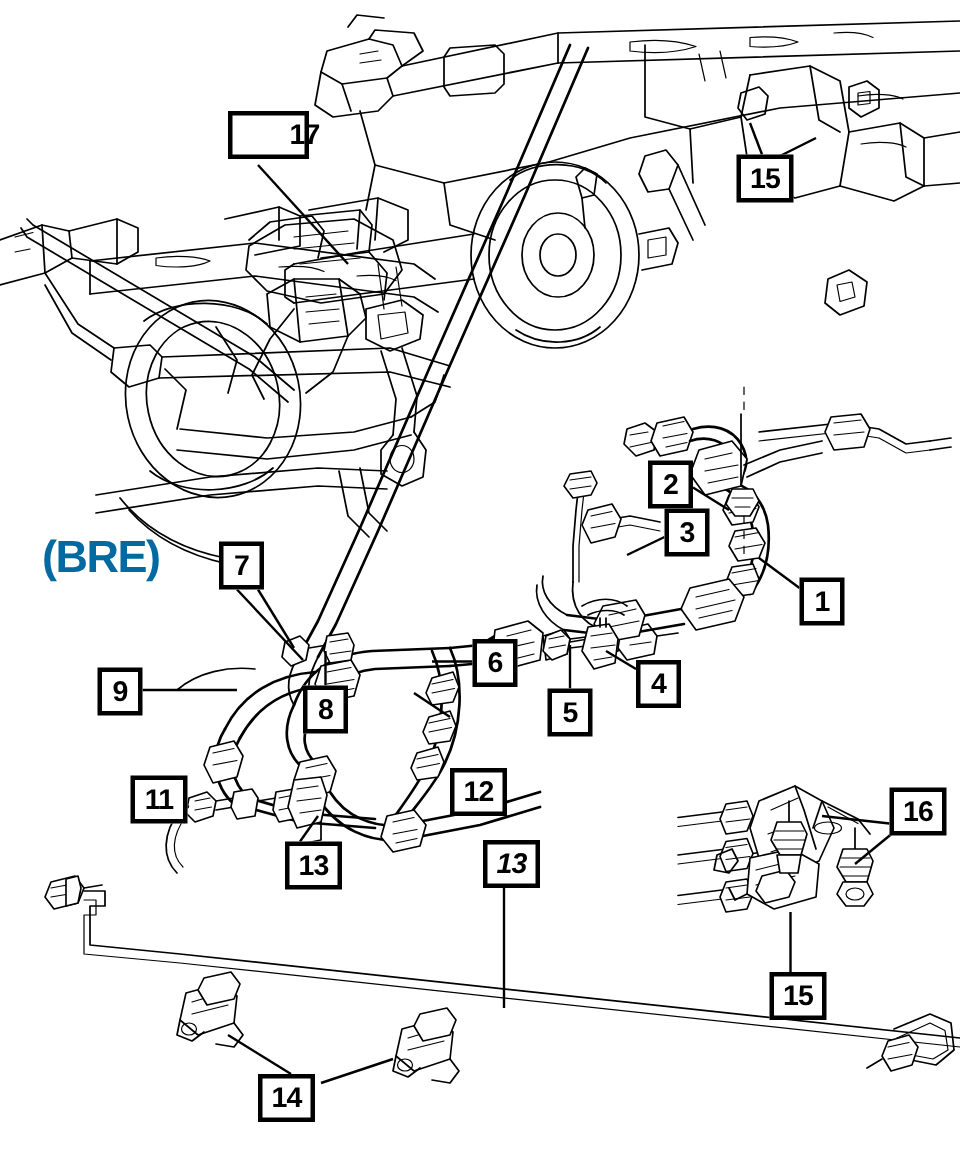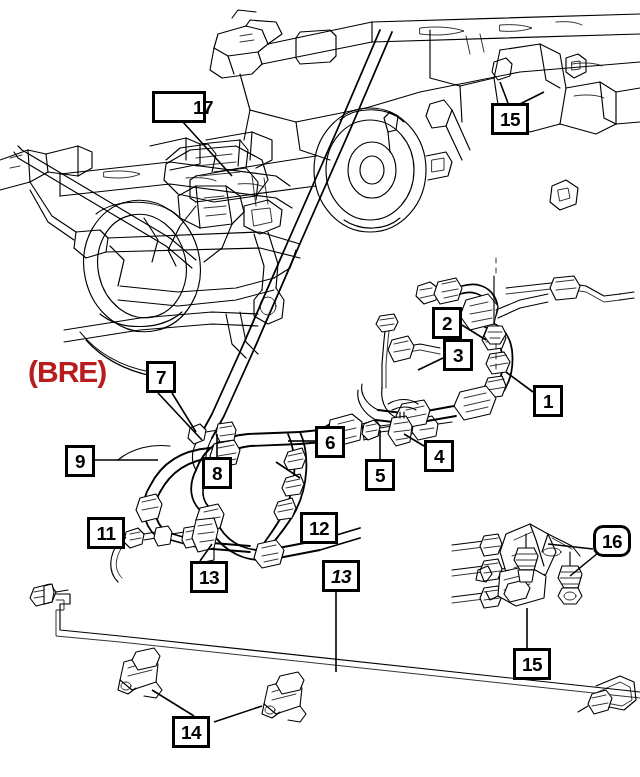--- a/index.html
+++ b/index.html
@@ -40,21 +40,21 @@
     justify-content: center;
     letter-spacing: -0.5px;
   }
   .callout.w1 { width: 30px; height: 32px; }
   .callout.w2 { width: 38px; height: 32px; }
   .grouplabel {
     position: absolute;
     font-family: "Liberation Sans", sans-serif;
     font-weight: bold;
     font-size: 30px;
-    color: #b91c1c;
+    color: #0369a1;
     letter-spacing: -1px;
     white-space: nowrap;
   }
 </style>
 </head>
 <body>
 
 <div id="diagram-root">
 
   <svg id="art-layer" viewBox="0 0 640 777" xmlns="http://www.w3.org/2000/svg">
@@ -492,16 +492,16 @@
   <div class="callout w1" style="left:146px; top:361px;">7</div>
   <div class="callout w1" style="left:202px; top:457px;">8</div>
   <div class="callout w1" style="left:65px;  top:445px;">9</div>
   <div class="callout w2" style="left:190px; top:561px;">13</div>
   <div class="callout w2" style="left:66px;  top:517px;margin-left:21px;">11</div>
   <div class="callout w2" style="left:300px; top:472px;margin-top:40px;">12</div>
   <div class="callout w2" style="left:322px; top:560px;font-style:italic;">13</div>
   <div class="callout w2" style="left:172px; top:716px;">14</div>
   <div class="callout w2" style="left:491px; top:103px;">15</div>
   <div class="callout w2" style="left:513px; top:648px;">15</div>
-  <div class="callout w2" style="left:593px; top:525px;border-radius:10px;">16</div>
-  <div class="callout w2" style="left:152px; top:91px;padding-left:48px;">17</div>
+  <div class="callout w2" style="left:593px; top:525px;">16</div>
+  <div class="callout w2" style="left:152px; top:74px;padding-left:48px;">17</div>
 
 </div>
 
 </body></html>

